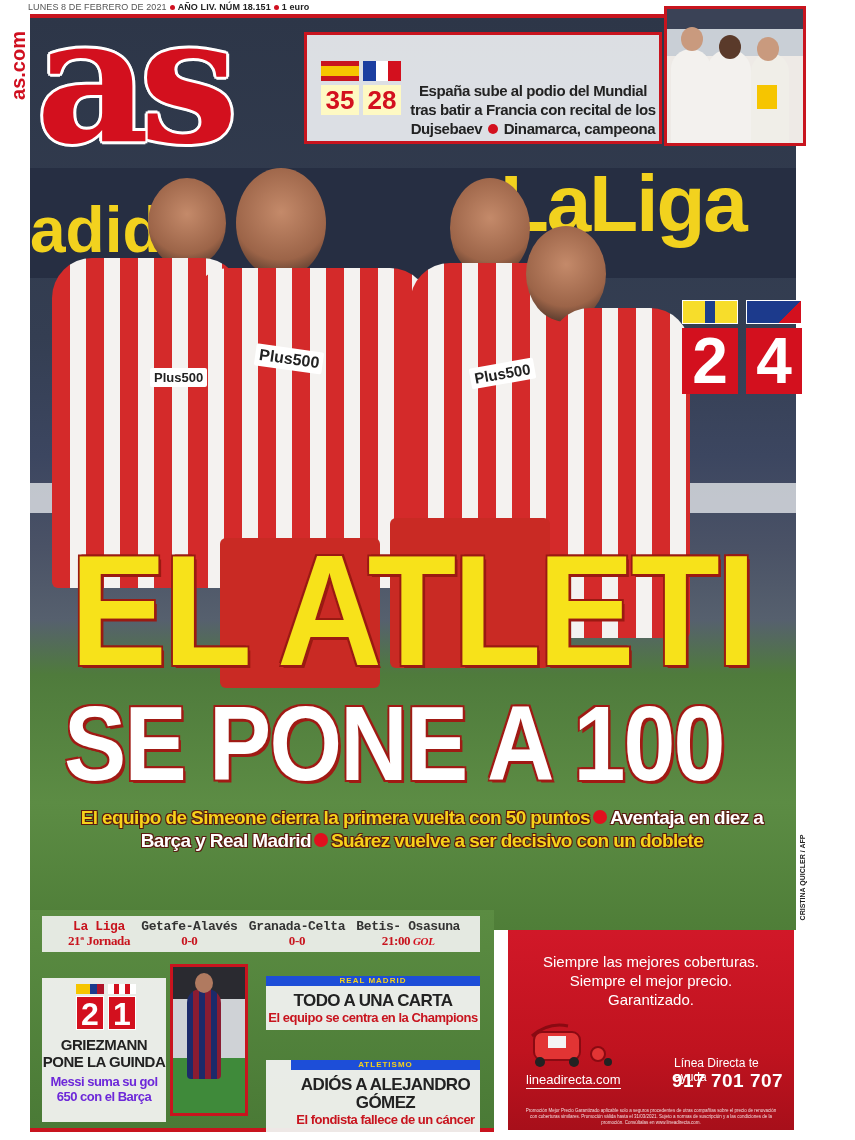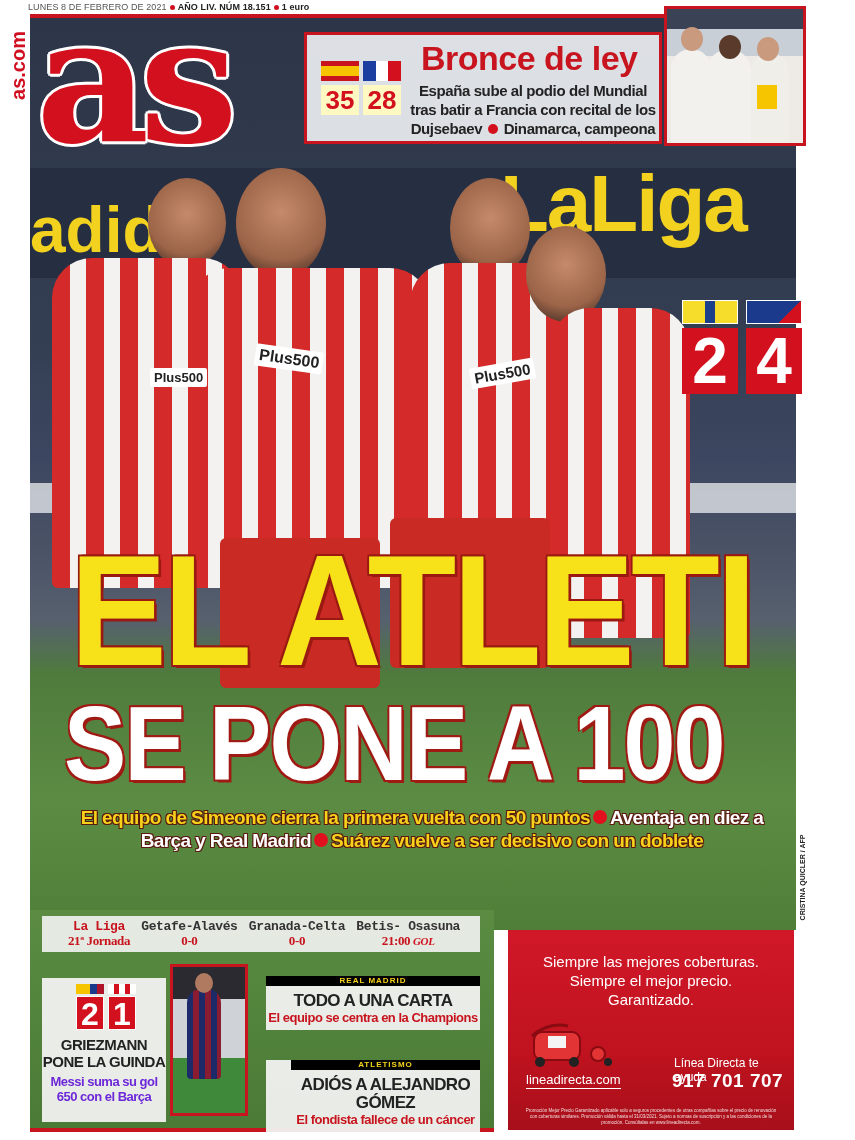--- a/index.html
+++ b/index.html
@@ -86,21 +86,21 @@
   .mini-scores { position: absolute; left: 34px; top: 18px; display: flex; gap: 4px; }
   .mini-scores span { width: 28px; height: 34px; background: #d3101e; color: #fff; font-weight: bold; font-size: 32px; line-height: 34px; text-align: center; border: 1px solid #fff; }
   .barca-title { position: absolute; left: 0; top: 58px; width: 124px; text-align: center; font-weight: bold; font-size: 15px; line-height: 17px; color: #222; letter-spacing: -0.5px; }
   .barca-sub { position: absolute; left: 0; top: 96px; width: 124px; text-align: center; font-weight: bold; font-size: 13px; line-height: 15px; color: #6d28d9; letter-spacing: -0.5px; }
   .barca-photo { position: absolute; left: 170px; top: 964px; width: 78px; height: 152px; border: 3px solid #c8141e; overflow: hidden;
     background: linear-gradient(180deg, #2a2a30 0 22%, #cfd2d6 22% 62%, #3f8a3a 62%); }
   .bp-body { position: absolute; left: 14px; top: 22px; width: 34px; height: 90px; border-radius: 14px 14px 4px 4px; background: repeating-linear-gradient(90deg, #1c2a6a 0 6px, #8a1c32 6px 12px); }
   .bp-head { position: absolute; left: 22px; top: 6px; width: 18px; height: 20px; border-radius: 50%; background: #b07a60; }
 
   .news-box { position: absolute; left: 266px; width: 214px; background: rgba(238,240,236,0.97); }
-  .news-tag { height: 10px; background: #000000; color: #f6d21a; font-size: 8px; font-weight: bold; text-align: center; line-height: 10px; letter-spacing: 1px; }
+  .news-tag { height: 10px; background: #1d4ed8; color: #f6d21a; font-size: 8px; font-weight: bold; text-align: center; line-height: 10px; letter-spacing: 1px; }
   .news-title { font-weight: bold; font-size: 17px; text-align: center; color: #222; margin-top: 6px; letter-spacing: -0.6px; line-height: 18px; }
   .news-sub { font-weight: bold; font-size: 13px; text-align: center; color: #c8141e; letter-spacing: -0.5px; line-height: 16px; padding-bottom: 4px; }
 
   
   .ad { position: absolute; left: 508px; top: 930px; width: 286px; height: 200px; background: linear-gradient(180deg, #d11828 0%, #c0131f 60%, #a70f1a 100%); color: #fff; }
   .ad-line { text-align: center; font-size: 15px; line-height: 19px; }
   .ad-lines { position: absolute; left: 0; top: 22px; width: 286px; }
   .phone-icon { position: absolute; left: 20px; top: 90px; width: 90px; height: 50px; }
   .ad-site { position: absolute; left: 18px; top: 142px; font-size: 13px; border-bottom: 1px solid #fff; padding-bottom: 1px; }
   .ad-help { position: absolute; left: 166px; top: 126px; font-size: 12px; }
@@ -144,21 +144,20 @@
 
 <div class="promo">
   <div class="flags">
     <div class="flag flag-es"></div>
     <div class="flag flag-fr"></div>
   </div>
   <div class="scores-top">
     <span>35</span>
     <span>28</span>
   </div>
-  <div class="promo-title">Bronce de ley</div>
   <div class="promo-text">
     <span>España sube al podio del Mundial tras batir a Francia con recital de los Dujsebaev</span>
     <span class="dot"></span>
     <span>Dinamarca, campeona</span>
   </div>
 </div>
 <div class="thumb-top">
   <div class="fig" style="left:4px;top:40px;width:40px;height:100px;"></div>
   <div class="hd" style="left:14px;top:18px;"></div>
   <div class="fig" style="left:40px;top:40px;width:44px;height:100px;"></div>

